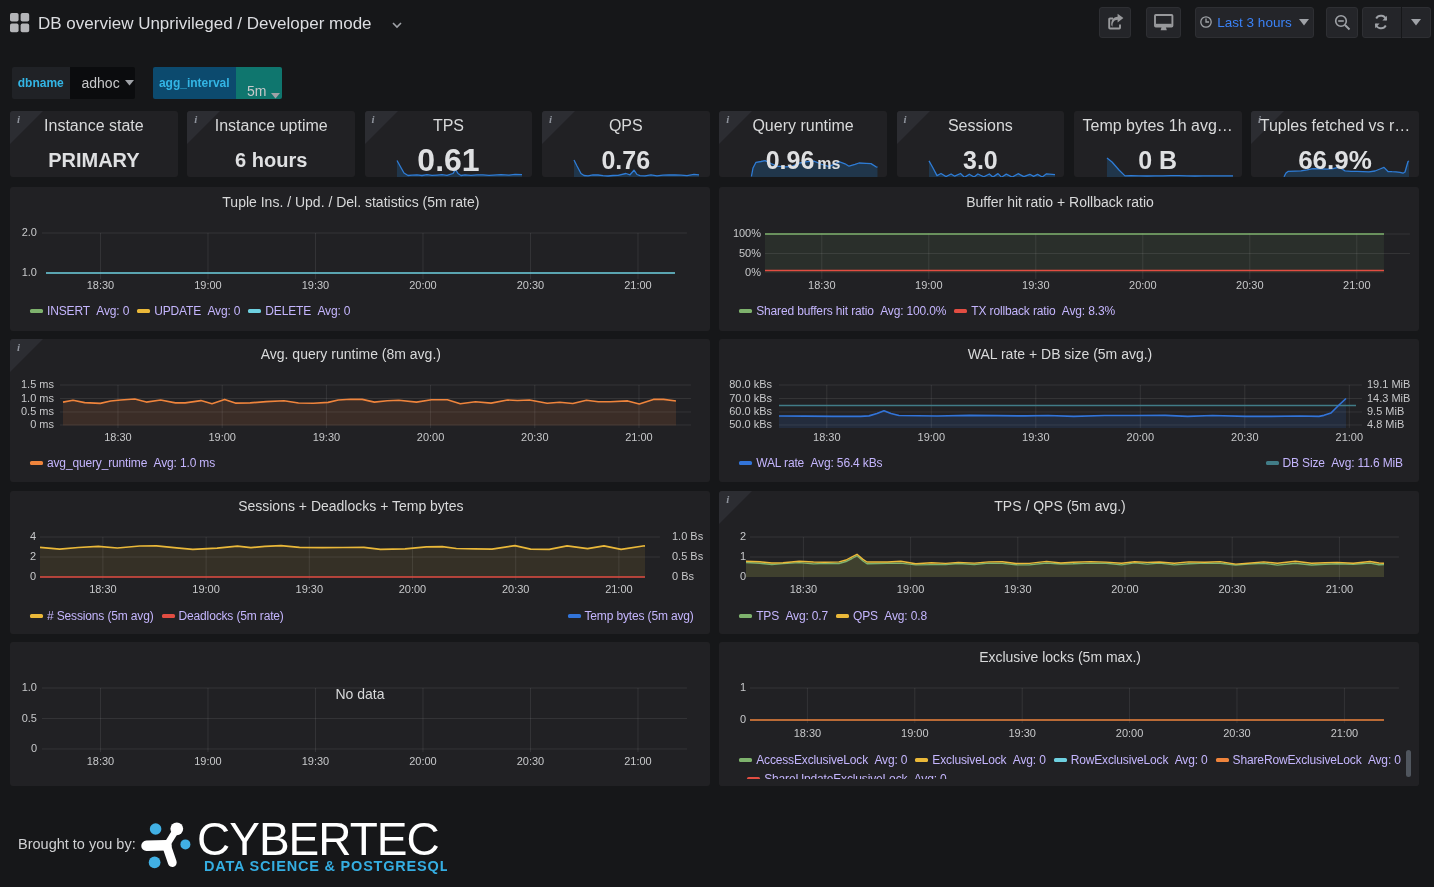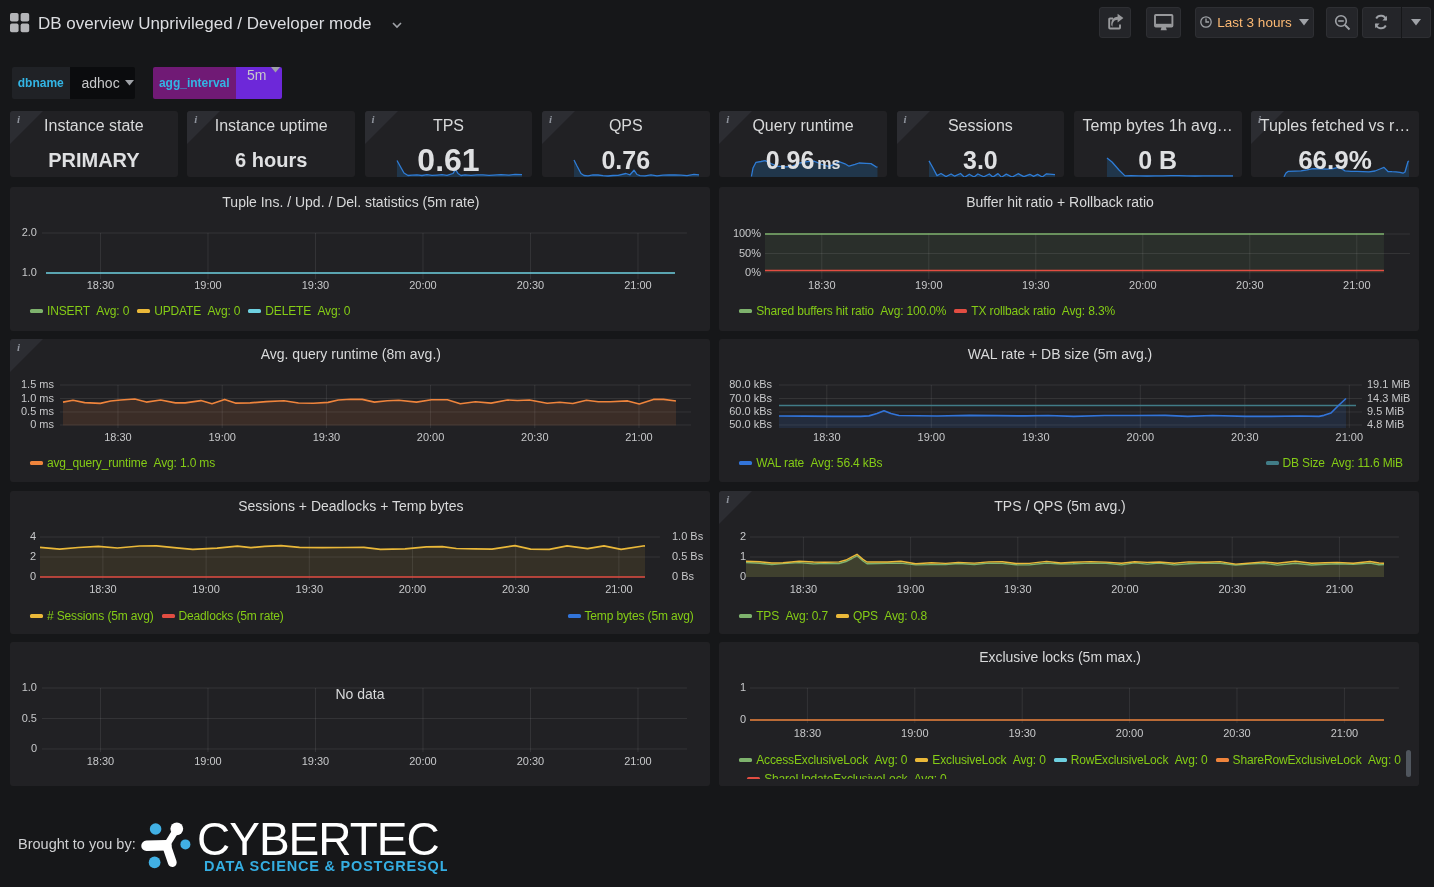--- a/index.html
+++ b/index.html
@@ -4,21 +4,21 @@
 html,body { width:1434px; height:887px; background:#161719; font-family:"Liberation Sans",sans-serif; overflow:hidden; }
 .panel { position:absolute; background:#212124; border-radius:3px; overflow:hidden; }
 .corner { position:absolute; left:0; top:0; width:0; height:0; border-top:33px solid #2c2d32; border-right:33px solid transparent; }
 .ci { position:absolute; left:7px; top:2px; font:bold italic 11px "Liberation Serif",serif; color:#8e939c; }
 .stitle { position:absolute; left:0; top:6px; width:100%; text-align:center; font-size:16px; font-weight:500; color:#d8d9da; white-space:nowrap; }
 .sval { position:absolute; left:0; top:37px; width:100%; height:25px; line-height:25px; text-align:center; font-weight:bold; color:#dfe0e2; }
 .suffix { font-size:16px; font-weight:bold; padding-left:3px; }
 .gtitle { position:absolute; left:-9px; top:7px; width:100%; text-align:center; font-size:14px; font-weight:500; color:#d8d9da; }
 .ax { font-size:11px; fill:#c7c8ca; }
 .nodata { font-size:14px; fill:#d8d9da; }
-.legend { position:absolute; display:flex; align-items:center; font-size:12px; letter-spacing:-0.15px; color:#84cc16; white-space:nowrap; }
+.legend { position:absolute; display:flex; align-items:center; font-size:12px; letter-spacing:-0.15px; color:#c4b5fd; white-space:nowrap; }
 .li { display:flex; align-items:center; margin-right:8px; }
 .dash { display:inline-block; width:13px; height:4px; border-radius:1.5px; margin-right:4px; }
 .navbtn { position:absolute; top:6.5px; height:31px; background:#242529; border:1px solid #2e2f33; border-radius:3px; display:flex; align-items:center; justify-content:center; color:#9fa2a7; }
 .sbar { position:absolute; right:7.5px; top:108px; width:5.5px; height:27px; background:#50565e; border-radius:3px; }
 </style></head>
 <body>
 
 <svg width="24" height="24" style="position:absolute;left:10px;top:13px" viewBox="0 0 24 24">
  <rect x="0" y="0" width="8.6" height="8.6" rx="1.8" fill="#b4b5b8"></rect>
  <rect x="10.6" y="0" width="8.6" height="8.6" rx="1.8" fill="#b4b5b8"></rect>
@@ -36,21 +36,21 @@
       <path d="M7.6 13.8 C7.1 9.2 9.2 6.9 12.6 6.7 L12.6 9.6 L18.4 5.1 L12.6 0.8 L12.6 3.7 C8.2 4 5.9 7.3 6.3 12.2 Z" fill="#98999c"></path>
     </svg>
 </div>
 <div class="navbtn" style="left:1146px;width:35px">
  <svg width="20" height="17" viewBox="0 0 20 17">
       <rect x="1" y="1" width="17.4" height="11.6" rx="0.8" stroke="#98999c" stroke-width="1.9" fill="none"></rect>
       <rect x="1.6" y="9.8" width="16.2" height="2.6" fill="#98999c"></rect>
       <path d="M7.6 13 H11.8 L12.8 16.2 H6.6 Z" fill="#98999c"></path>
     </svg>
 </div>
-<div class="navbtn" style="left:1195px;width:119px;font-size:13.5px;font-weight:500;color:#fdba74">
+<div class="navbtn" style="left:1195px;width:119px;font-size:13.5px;font-weight:500;color:#3b82f6">
  <svg width="12" height="12" viewBox="0 0 12 12" style="margin-right:5px">
       <circle cx="6" cy="6" r="5.2" stroke="#9fa2a7" stroke-width="1.3" fill="none"></circle>
       <path d="M6 2.5 V6 H9" stroke="#9fa2a7" stroke-width="1.3" fill="none"></path>
     </svg>
  Last 3 hours
  <svg width="10" height="7" viewBox="0 0 10 7" style="margin-left:7px">
       <path d="M0 0 H10 L5 6.5 Z" fill="#9fa2a7"></path>
     </svg>
 </div>
 <div class="navbtn" style="left:1326px;width:32px">
@@ -73,22 +73,22 @@
     </svg>
 </div>
 
 <div style="position:absolute;left:11.6px;top:67px;height:32px;display:flex">
  <div style="background:#202226;color:#33b5e5;font-size:12px;font-weight:bold;display:flex;align-items:center;justify-content:center;width:58.4px;border-radius:2px 0 0 2px">dbname</div>
  <div style="background:#0b0c0e;color:#c7c8ca;font-size:14px;display:flex;align-items:center;width:65px;padding-left:11.5px;border-radius:0 2px 2px 0">adhoc<svg width="9" height="6" viewBox="0 0 9 6" style="margin-left:5px">
         <path d="M0 0 H9 L4.5 5.5 Z" fill="#9fa2a7"></path>
       </svg></div>
 </div>
 <div style="position:absolute;left:152.6px;top:67px;height:32px;display:flex">
- <div style="background:#701a75;color:#33b5e5;font-size:12px;font-weight:bold;display:flex;align-items:center;justify-content:center;width:83.4px;border-radius:2px 0 0 2px">agg_interval</div>
- <div style="background:#6d28d9;color:#c7c8ca;font-size:14px;display:flex;align-items:flex-start;width:46px;padding-left:11px;border-radius:0 2px 2px 0">5m<svg width="9" height="6" viewBox="0 0 9 6" style="margin-left:5px">
+ <div style="background:#0c4a6e;color:#33b5e5;font-size:12px;font-weight:bold;display:flex;align-items:center;justify-content:center;width:83.4px;border-radius:2px 0 0 2px">agg_interval</div>
+ <div style="background:#0f766e;color:#c7c8ca;font-size:14px;display:flex;align-items:flex-end;width:46px;padding-left:11px;border-radius:0 2px 2px 0">5m<svg width="9" height="6" viewBox="0 0 9 6" style="margin-left:5px">
         <path d="M0 0 H9 L4.5 5.5 Z" fill="#9fa2a7"></path>
       </svg></div>
 </div>
 
 <div class="panel" style="left:10px;top:111px;width:167.8px;height:66px">
     <div class="corner"></div>
     <div class="ci">i</div>
     <div class="stitle">Instance state</div>
     <div class="sval" style="font-size:20px">PRIMARY</div>
   </div>

